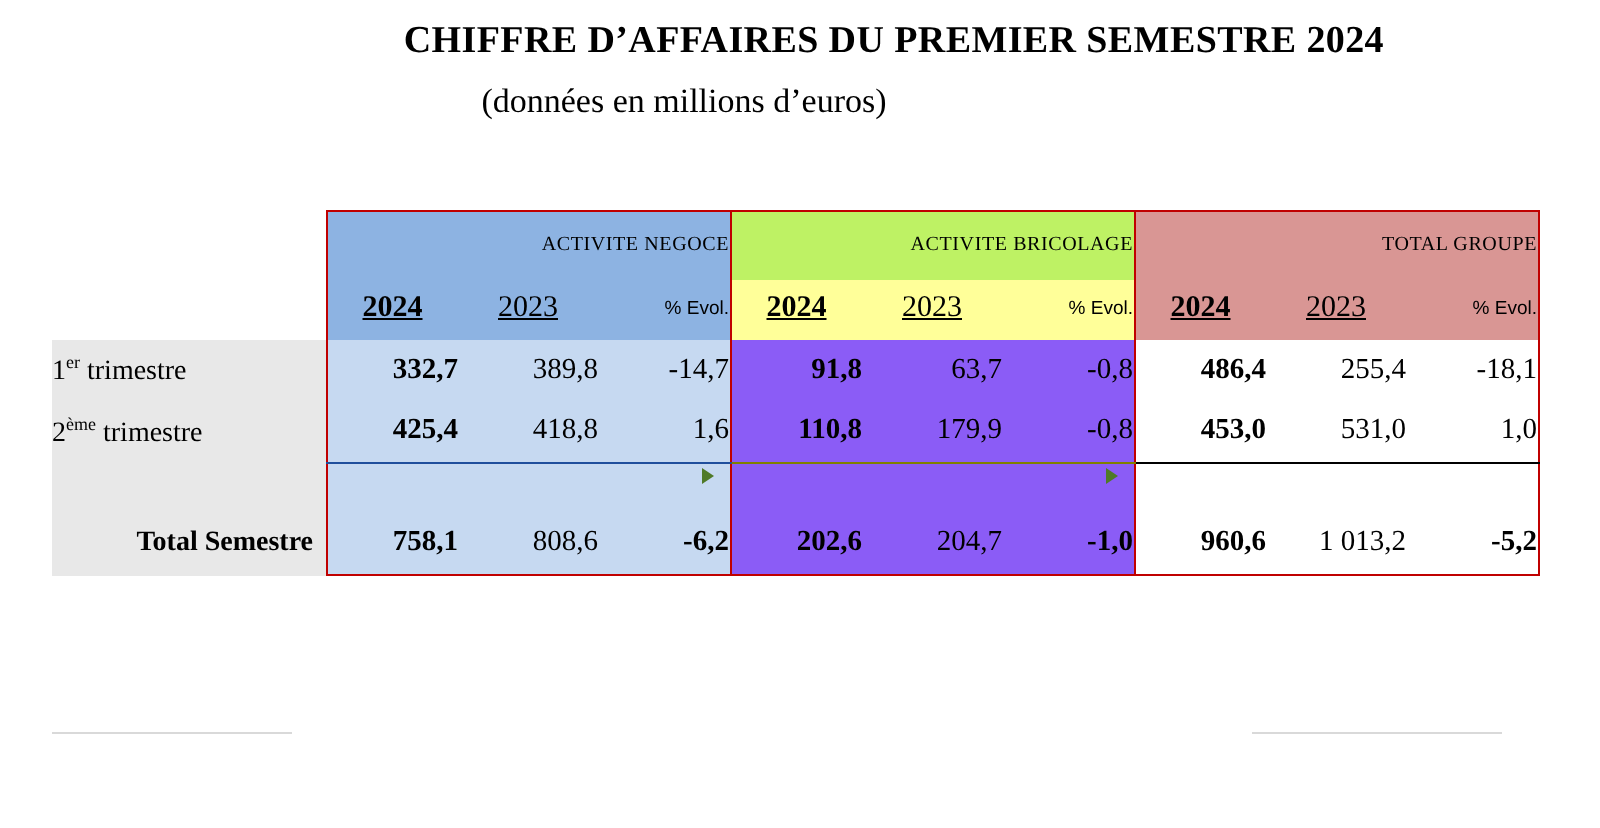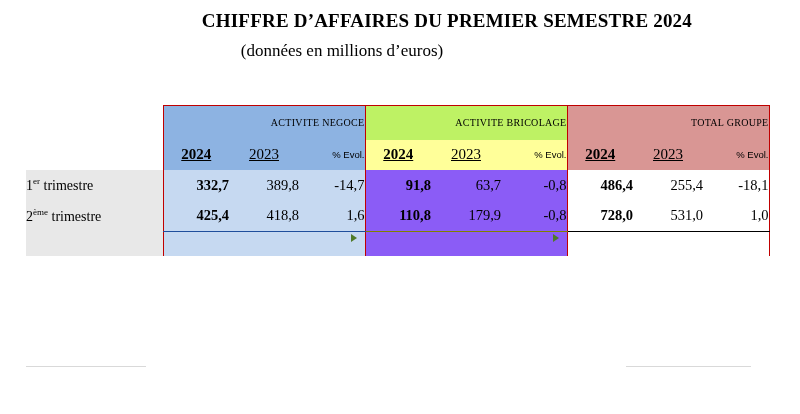--- a/index.html
+++ b/index.html
@@ -218,21 +218,21 @@
     </tr>
 
     <tr class="r-data">
       <td class="rowlabel"><span>2</span><sup>ème</sup><span> trimestre</span></td>
       <td class="num bold cell-negoce bl underline-blue">425,4</td>
       <td class="num cell-negoce underline-blue">418,8</td>
       <td class="num cell-negoce br underline-blue">1,6</td>
       <td class="num bold cell-brico underline-olive">110,8</td>
       <td class="num cell-brico underline-olive">179,9</td>
       <td class="num cell-brico br underline-olive">-0,8</td>
-      <td class="num bold cell-groupe underline-black">728,0</td>
+      <td class="num bold cell-groupe underline-black">453,0</td>
       <td class="num cell-groupe underline-black">531,0</td>
       <td class="num cell-groupe br underline-black">1,0</td>
     </tr>
 
     <tr class="r-gap">
       <td class="gapcell"></td>
       <td class="cell-negoce bl"></td>
       <td class="cell-negoce"></td>
       <td class="cell-negoce br flagwrap">
             <span class="flag"></span>
@@ -240,20 +240,32 @@
       <td class="cell-brico"></td>
       <td class="cell-brico"></td>
       <td class="cell-brico br flagwrap">
             <span class="flag"></span>
           </td>
       <td class="cell-groupe"></td>
       <td class="cell-groupe"></td>
       <td class="cell-groupe br"></td>
     </tr>
 
+    <tr class="r-tot">
+      <td class="rowlabel right">Total Semestre</td>
+      <td class="num bold cell-negoce bl bb">758,1</td>
+      <td class="num cell-negoce bb">808,6</td>
+      <td class="num bold cell-negoce br bb">-6,2</td>
+      <td class="num bold cell-brico bb">202,6</td>
+      <td class="num cell-brico bb">204,7</td>
+      <td class="num bold cell-brico br bb">-1,0</td>
+      <td class="num bold cell-groupe bb">960,6</td>
+      <td class="num cell-groupe bb">1 013,2</td>
+      <td class="num bold cell-groupe br bb">-5,2</td>
+    </tr>
   </tbody>
     </table>
 </div>
 
 <div class="footer-lines">
   <div class="fline a"></div>
   <div class="fline b"></div>
 </div>
 
 </body></html>

